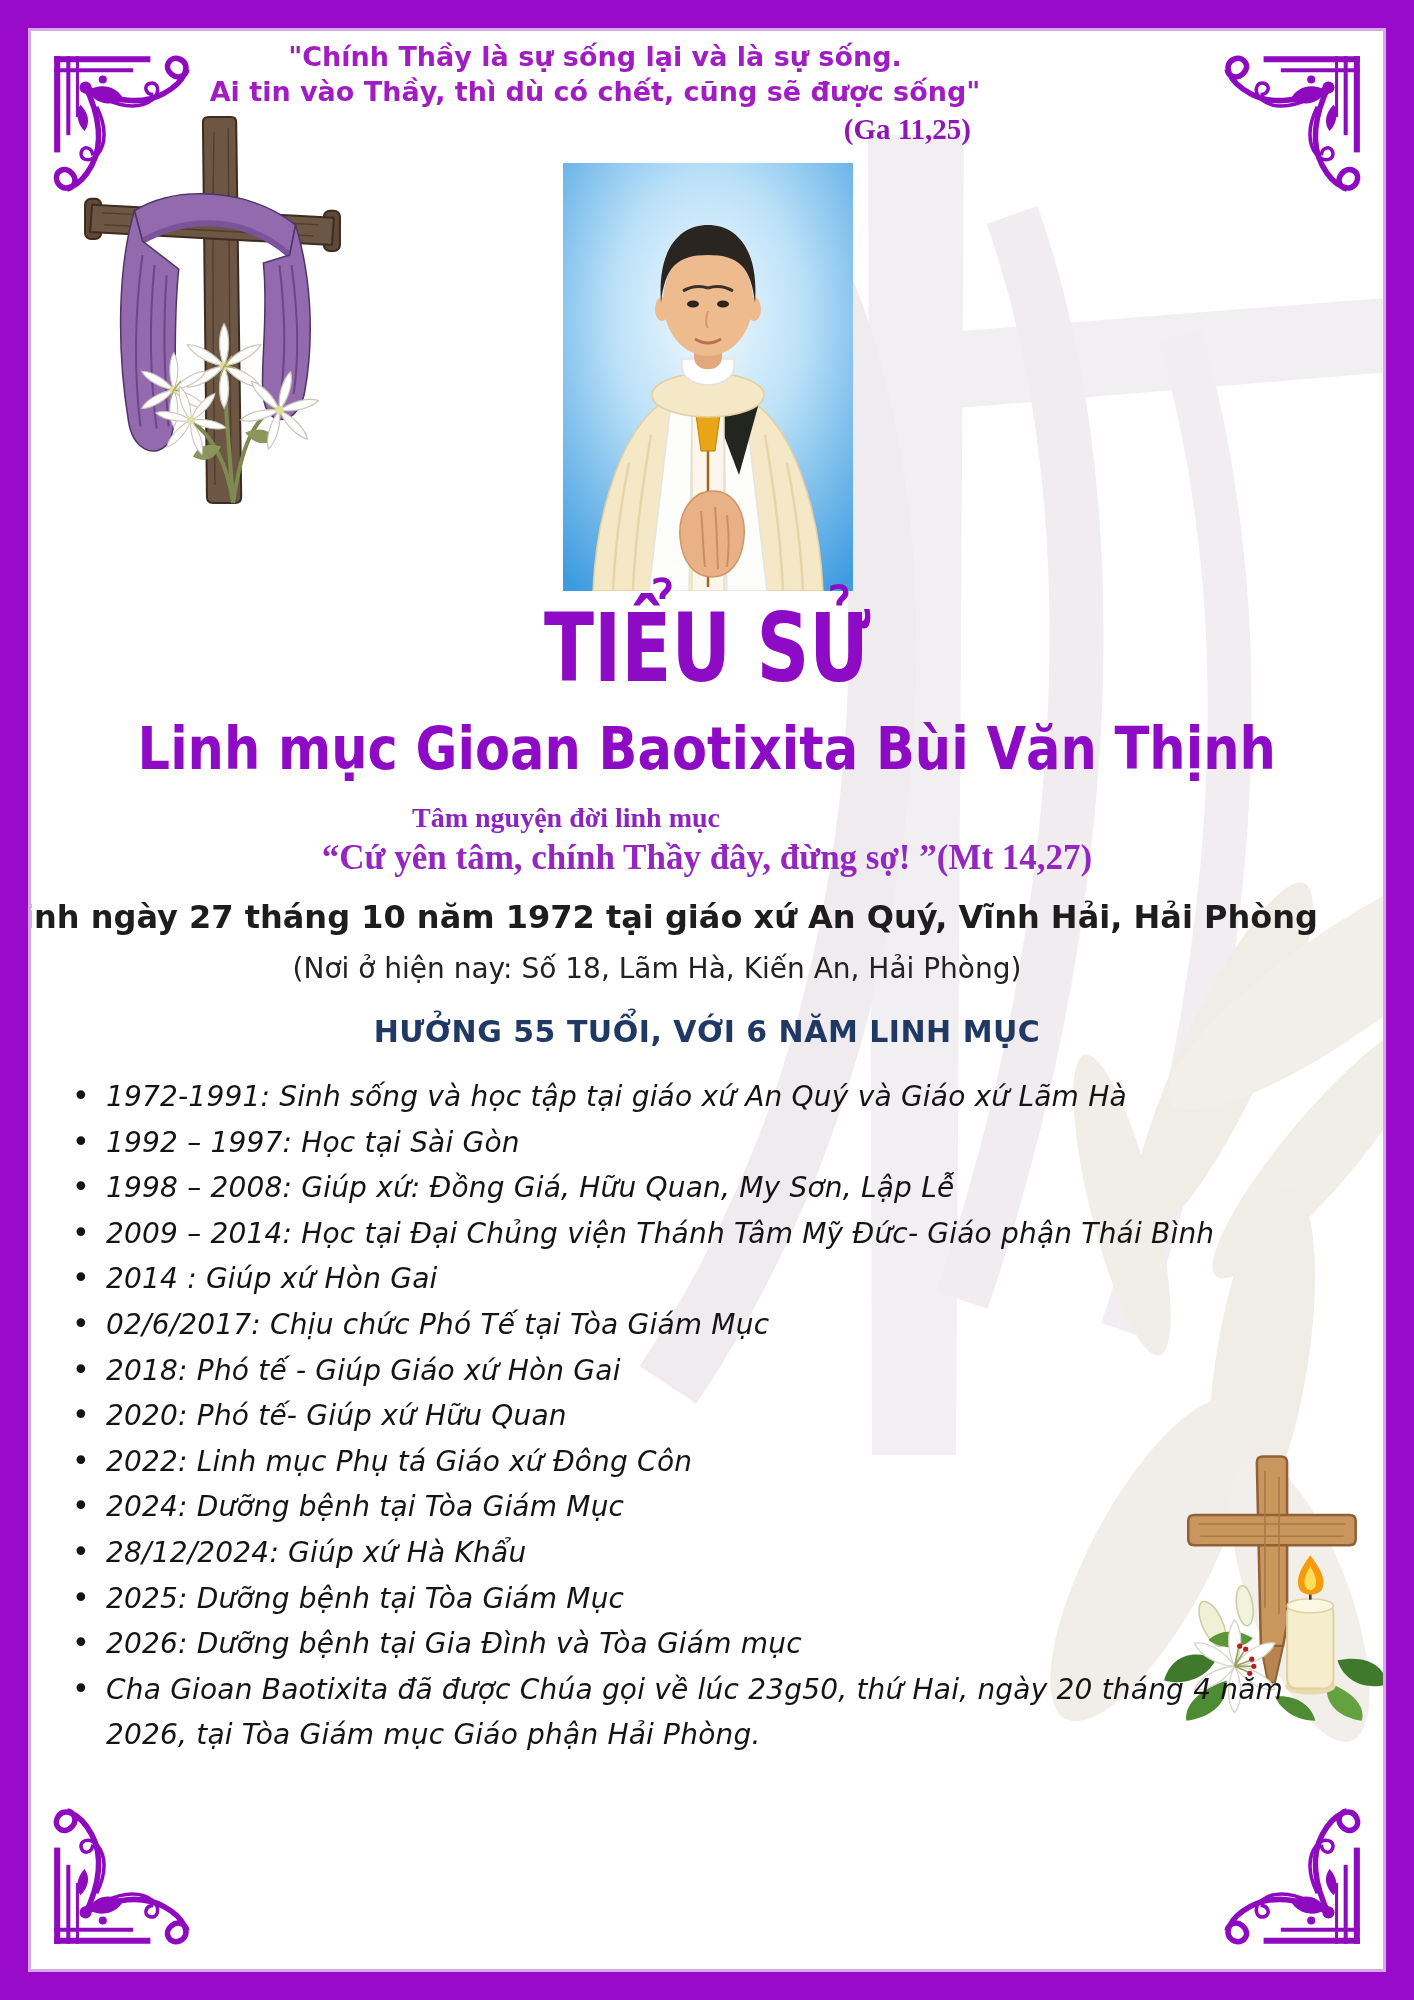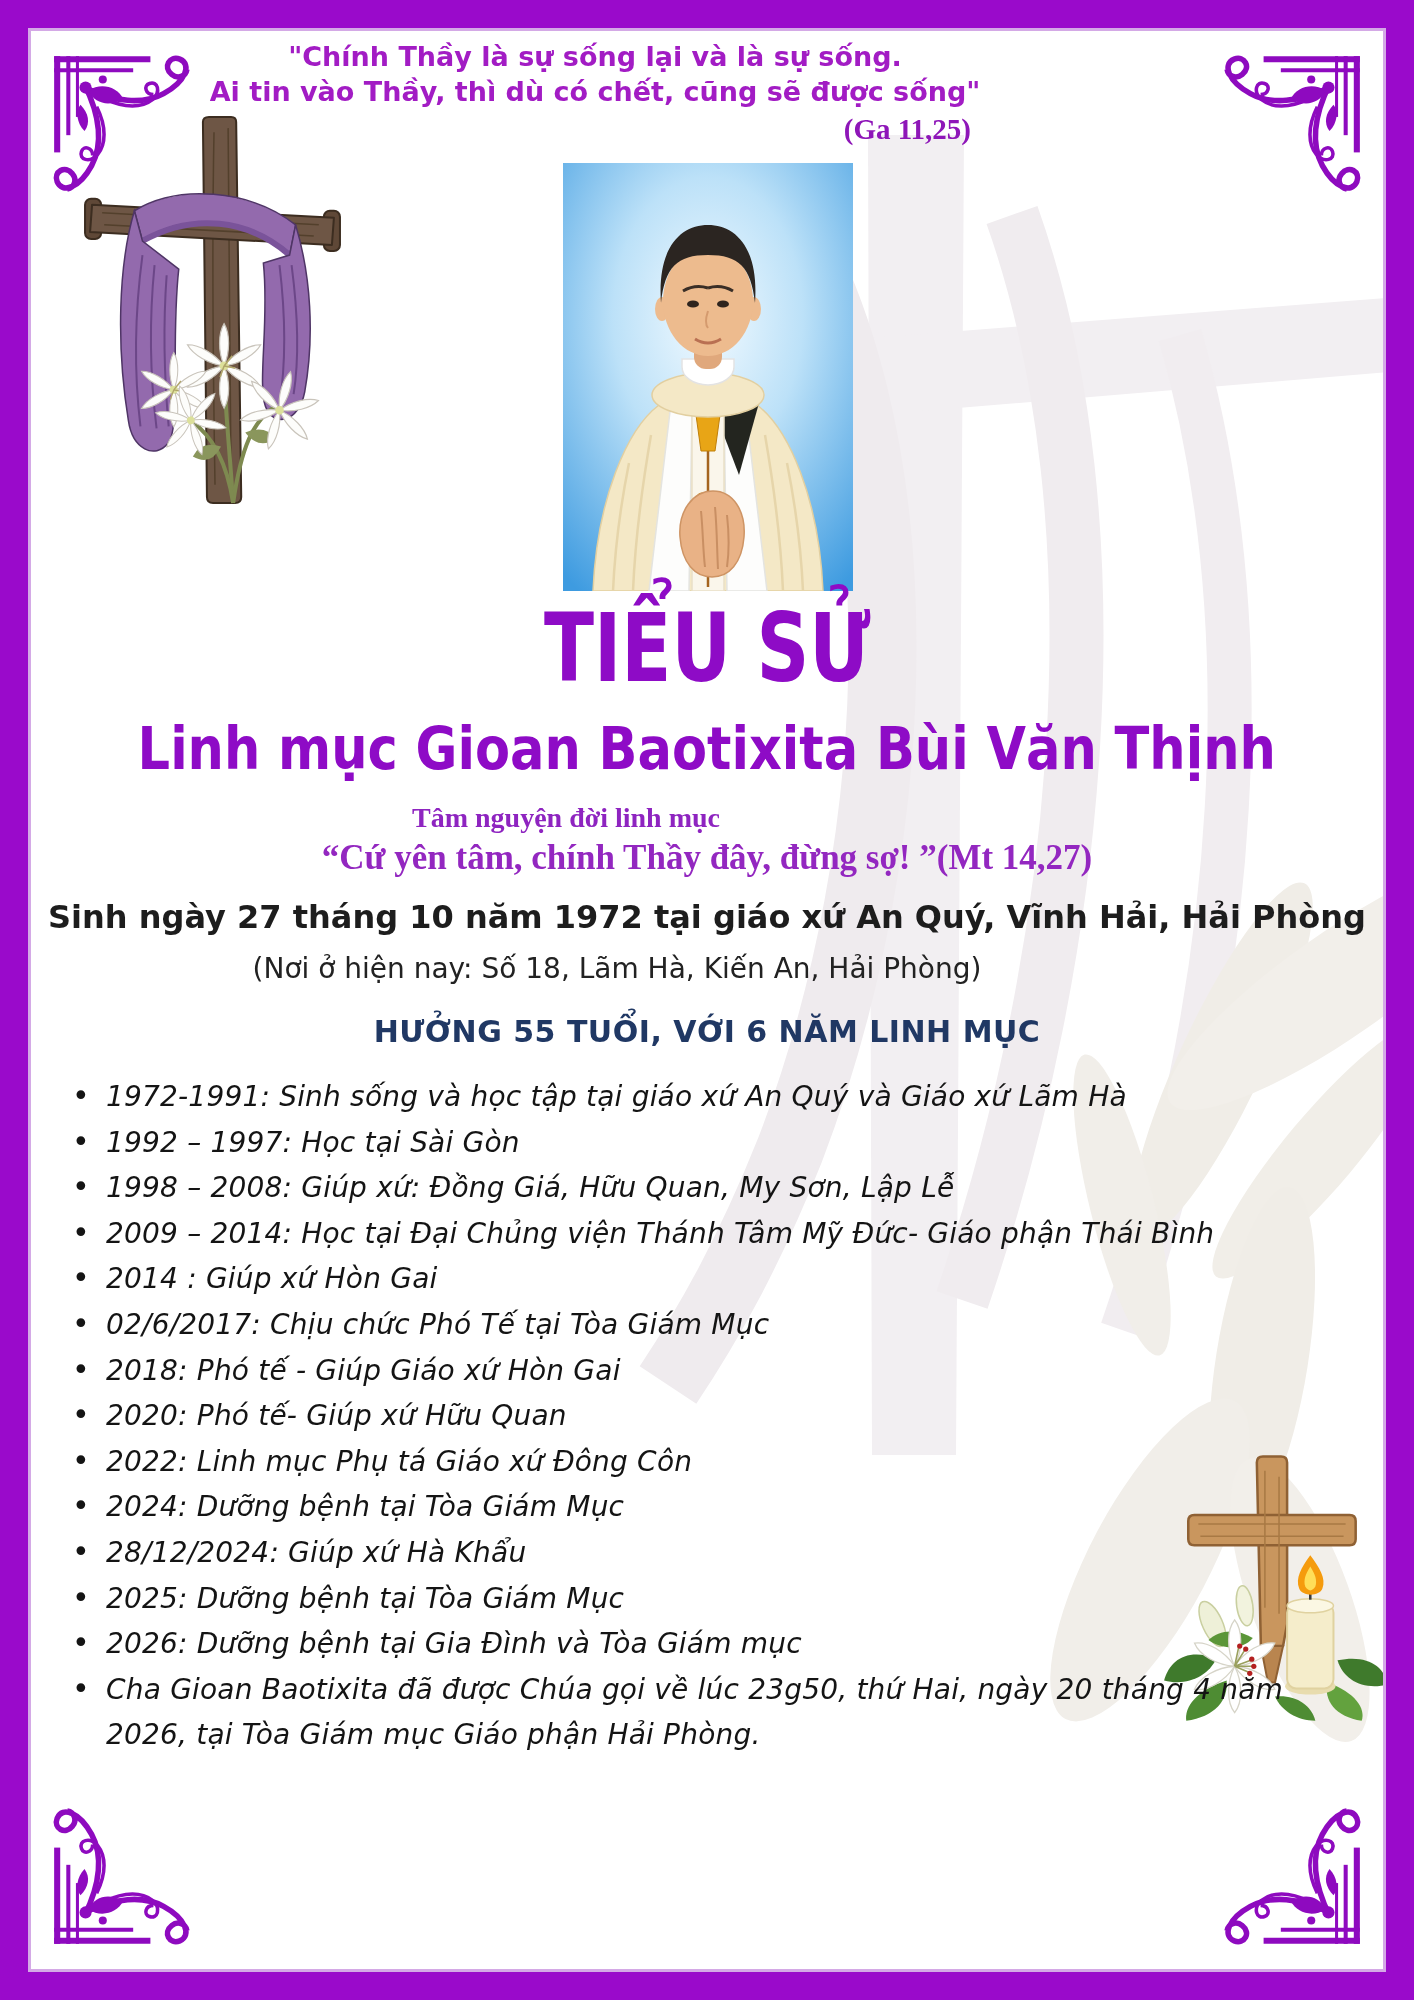--- a/index.html
+++ b/index.html
@@ -28,24 +28,24 @@
   .main-title{left:0; width:1414px; top:600px; text-align:center;
     color:#8E0BC6; font-weight:bold; font-size:94px; line-height:1.05;}
   .name-title{left:0; width:1414px; top:718px; text-align:center;
     color:#8E0BC6; font-weight:bold; font-size:58px; line-height:1.1;}
   .condense{display:inline-block; transform:scaleX(0.78); transform-origin:center; white-space:nowrap;}
   .condense2{display:inline-block; transform:scaleX(0.88); transform-origin:center; white-space:nowrap;}
   .motto-label{left:0; width:1132px; top:802px; text-align:center;
     font-family:"Liberation Serif",serif; font-weight:bold; font-size:28px; color:#8E24C0;}
   .motto-quote{left:0; width:1414px; top:838px; text-align:center;
     font-family:Liberation Serif, serif; font-weight:bold; font-size:35px; color:#9327C0;}
-  .birth-line{left:0; width:1414px; top:898px; text-align:center;
+  .birth-line{left:0; width:1414px; top:898px; text-align:left;
     font-size:32px; font-weight:600; color:#1d1d1d;}
   .address-line{left:0; width:1234px; top:952px; text-align:center;
-    font-size:28px; font-weight:500; color:#222222;}
+    font-size:28px; font-weight:500; color:#222222;padding-left:40px;}
   .age-line{left:0; width:1414px; top:1014px; text-align:center;
     font-size:30px; font-weight:bold; color:#203864; letter-spacing:0.5px;}
   
   .timeline{left:64px; top:1074px; width:1296px;}
   .timeline ul{list-style:none; margin:0; padding:0;}
   .timeline li{
     position:relative; padding-left:42px; font-size:28px; font-style:italic;
     line-height:45.6px; color:#141414; letter-spacing:0.2px;
   }
   .timeline li::before{

